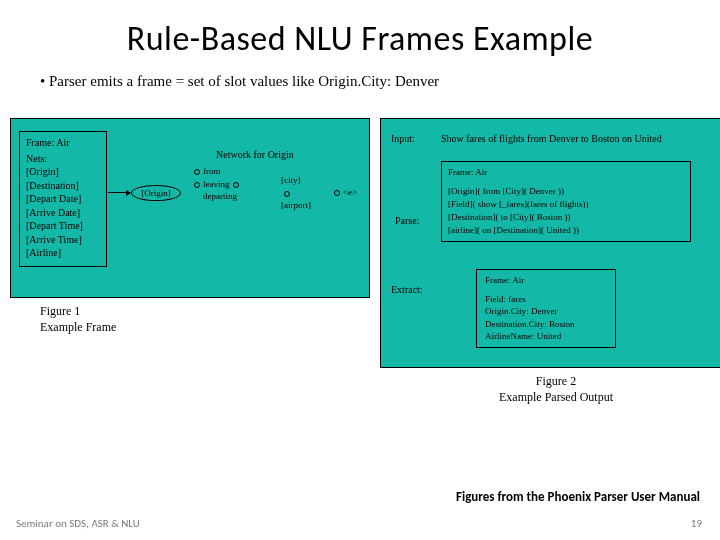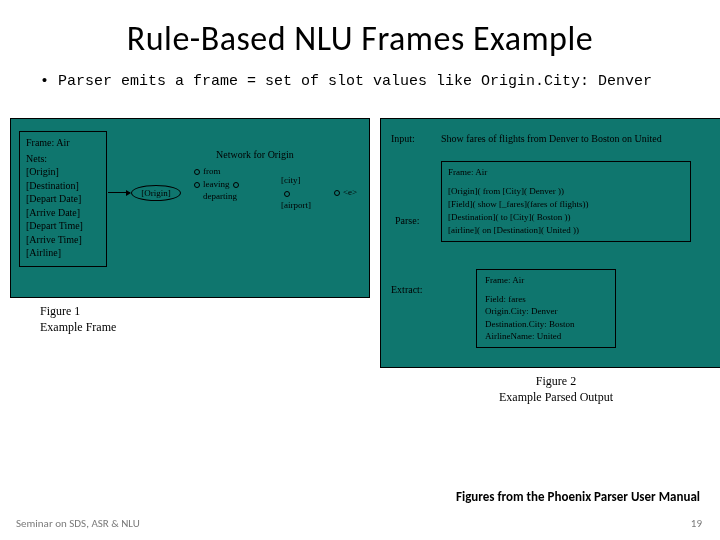--- a/index.html
+++ b/index.html
@@ -13,40 +13,40 @@
   }
   .slide-title {
     font-family: Calibri, Arial, sans-serif;
     font-size: 34px;
     font-weight: 400;
     text-align: center;
     padding: 18px 0 8px 0;
     letter-spacing: 0.5px;
   }
   .bullet {
-    font-family: Liberation Mono, monospace;
+    font-family: Liberation Serif, serif;
     font-size: 15px;
     padding: 6px 0 10px 40px;
   }
   .bullet::before { content: "• "; }
   .figs {
     position: absolute;
     top: 118px; left: 10px; right: 10px; bottom: 60px;
   }
   .fig1-wrap {
     position: absolute;
     left: 0; top: 0; width: 360px;
   }
   .fig2-wrap {
     position: absolute;
     left: 370px; top: 0; width: 352px;
   }
   .fig-box {
     border: 1px solid #000;
-    background: #0f766e;
+    background: #14b8a6;
     font-size: 11px;
     position: relative;
   }
   .fig1-box { height: 180px; }
   .fig2-box { height: 250px; }
 
   
   .frame-list {
     position: absolute;
     left: 8px; top: 12px;

